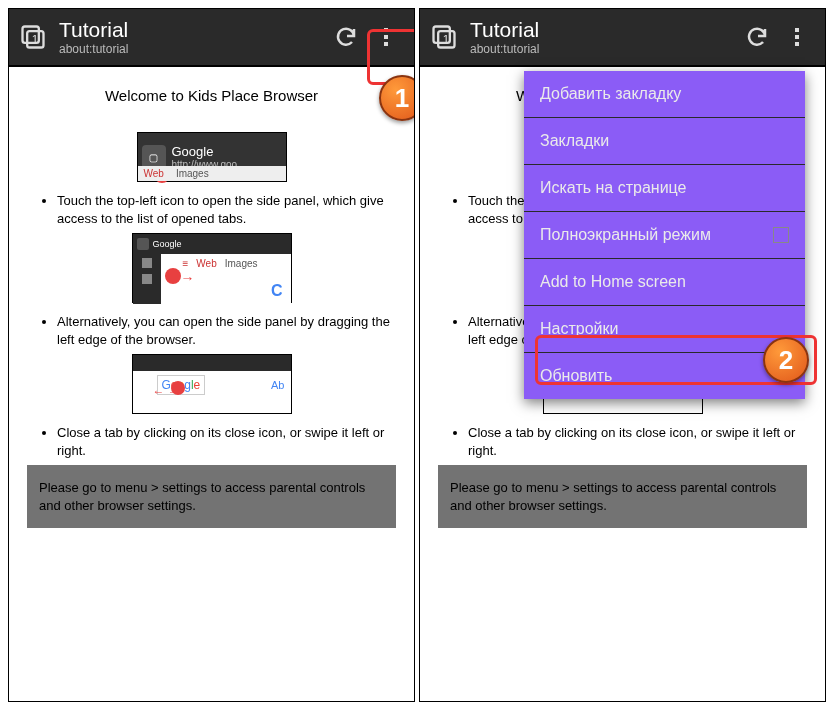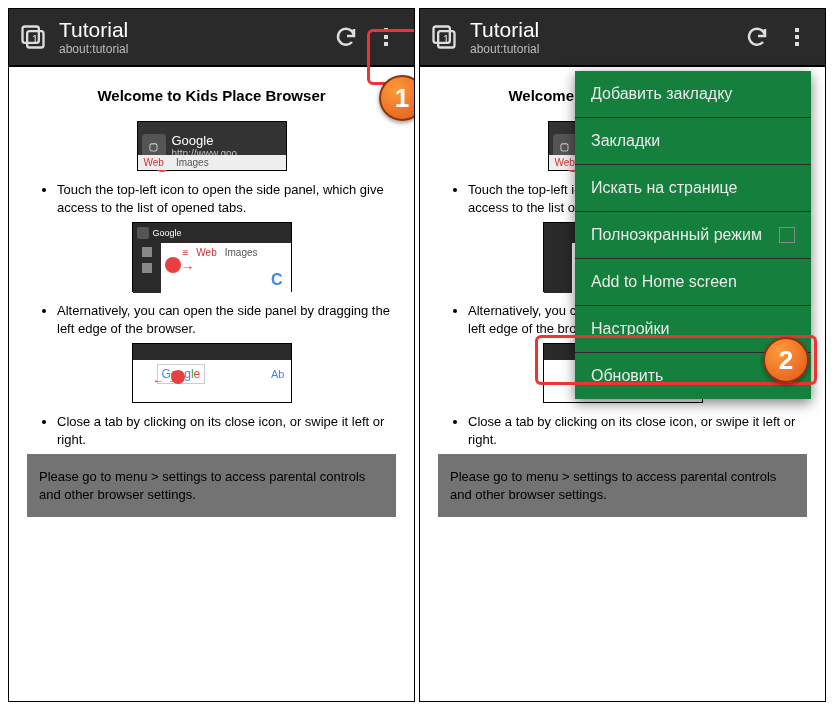--- a/index.html
+++ b/index.html
@@ -10,21 +10,21 @@
 .tab-ico{width:32px;height:32px;display:flex;align-items:center;justify-content:center;margin-right:10px}
 .tab-ico svg{width:28px;height:28px}
 .title-block{flex:1}
 .title{font-size:21px;font-weight:normal}
 .subtitle{font-size:12px;color:#bbb}
 .tool-btn{width:40px;height:40px;display:flex;align-items:center;justify-content:center;color:#e8e8e8}
 .tool-btn svg{width:24px;height:24px}
 .dots{width:40px;height:40px;display:flex;flex-direction:column;align-items:center;justify-content:center;gap:3px}
 .dots span{width:4px;height:4px;background:#ddd;border-radius:0}
 .content{padding:12px 18px;background:#fff;height:calc(100% - 58px);overflow:hidden}
-h3{text-align:center;font-size:15px;font-weight:bold;margin:8px 0 17px}
+h3{text-align:center;font-size:15px;font-weight:normal;margin:8px 0 28px}
 .illus{display:flex;justify-content:center;margin:6px 0 10px}
 .illus-box{background:#333;color:#fff;font-size:11px;border:1px solid #000}
 .il1{width:150px;height:50px;display:flex;padding:4px;align-items:center;position:relative}
 .il1 .g{width:24px;height:24px;background:#555;border-radius:4px;margin-right:6px;display:flex;align-items:center;justify-content:center;font-size:10px}
 .il1 .hand{position:absolute;left:16px;bottom:-2px;width:16px;height:16px;background:#e84040;border-radius:50%}
 .il1-bot{background:#eee;color:#c33;font-size:10px;padding:2px 6px;position:absolute;bottom:0;left:0;right:0;display:flex;gap:12px}
 .il2{width:160px;height:70px;background:#fff}
 .il2 .top{background:#2a2a2a;height:20px;display:flex;align-items:center;padding:0 4px;font-size:9px;gap:4px}
 .il2 .body{display:flex;height:50px}
 .il2 .side{width:28px;background:#2a2a2a;display:flex;flex-direction:column;align-items:center;padding-top:4px;gap:6px}
@@ -39,21 +39,21 @@
 .il3 .top{background:#2a2a2a;height:16px}
 .il3 .body{padding:4px;position:relative}
 .il3 .gbox{background:#fff;border:1px solid #ccc;display:inline-block;padding:2px 4px;font-size:12px;margin-left:20px}
 .il3 .gbox .b{color:#4285f4}.il3 .gbox .r{color:#ea4335}.il3 .gbox .y{color:#fbbc05}.il3 .gbox .g{color:#34a853}
 .il3 .hand{width:14px;height:14px;background:#e84040;border-radius:50%;position:absolute;left:38px;bottom:4px}
 .il3 .arrs{color:#e84040;font-size:12px;position:absolute;left:20px;bottom:2px}
 ul{list-style:disc;padding-left:30px;margin:6px 0}
 li{font-size:13px;line-height:1.35;margin-bottom:4px}
 .notice{background:#737373;padding:14px 12px;font-size:13px;margin-top:2px;line-height:1.35}
 
-.dropdown{position:absolute;top:62px;right:14px;width:236px;background:#15803d;box-shadow:0 4px 12px rgba(0,0,0,.5);z-index:10}
+.dropdown{position:absolute;top:62px;right:20px;width:281px;background:#8b5cf6;box-shadow:0 4px 12px rgba(0,0,0,.5);z-index:10}
 .menu-item{color:#eaeaea;font-size:16px;padding:14px 16px;border-bottom:1px solid #2a2a2a;display:flex;align-items:center;justify-content:space-between}
 .menu-item:last-child{border-bottom:none}
 .checkbox{width:16px;height:16px;border:1px solid #888}
 
 .hl{position:absolute;border:3px solid #e33;border-radius:6px;pointer-events:none;z-index:20}
 .hl1{top:20px;left:358px;width:52px;height:56px}
 .hl2{top:326px;right:8px;left:auto;width:282px;height:50px}
 
 .badge{position:absolute;width:46px;height:46px;background:radial-gradient(circle at 35% 30%,#ff9a3a,#e0571a);border-radius:50%;border:2px solid #8a3410;color:#fff;font-size:26px;font-weight:bold;display:flex;align-items:center;justify-content:center;z-index:30;box-shadow:0 2px 4px rgba(0,0,0,.4)}
 .badge1{top:66px;left:370px}

